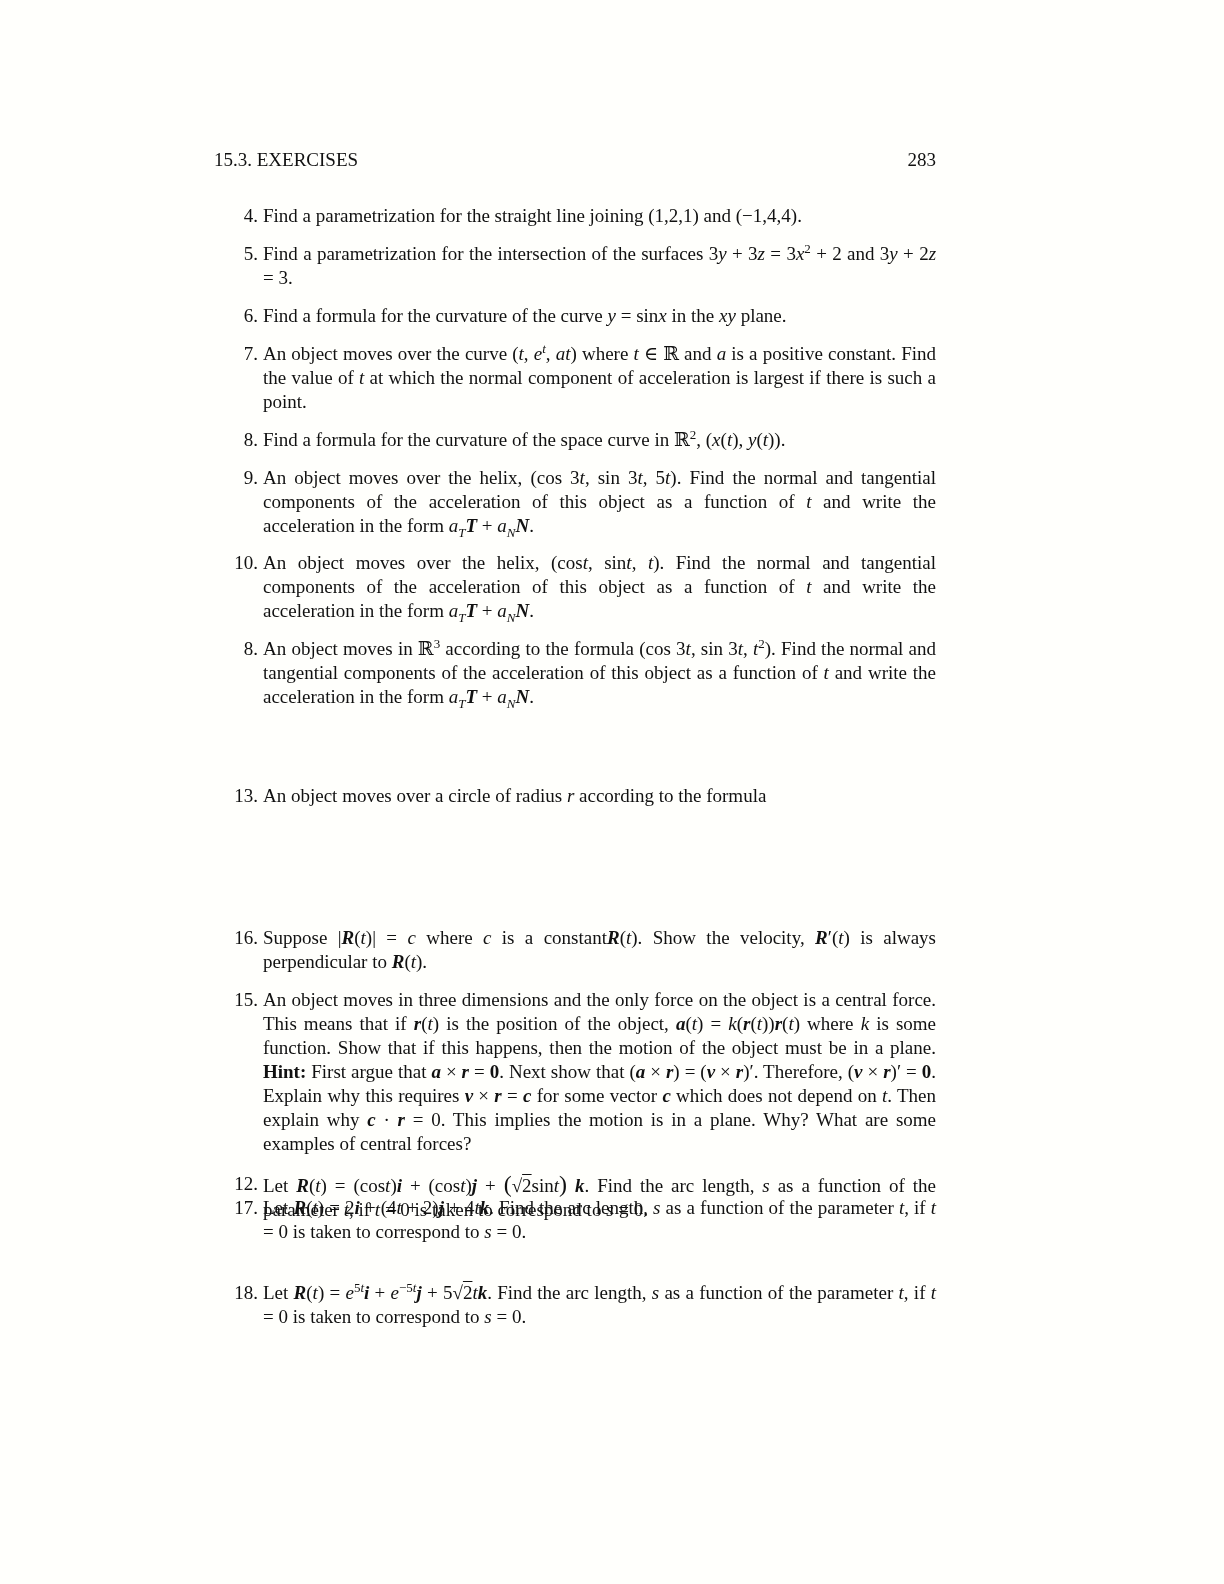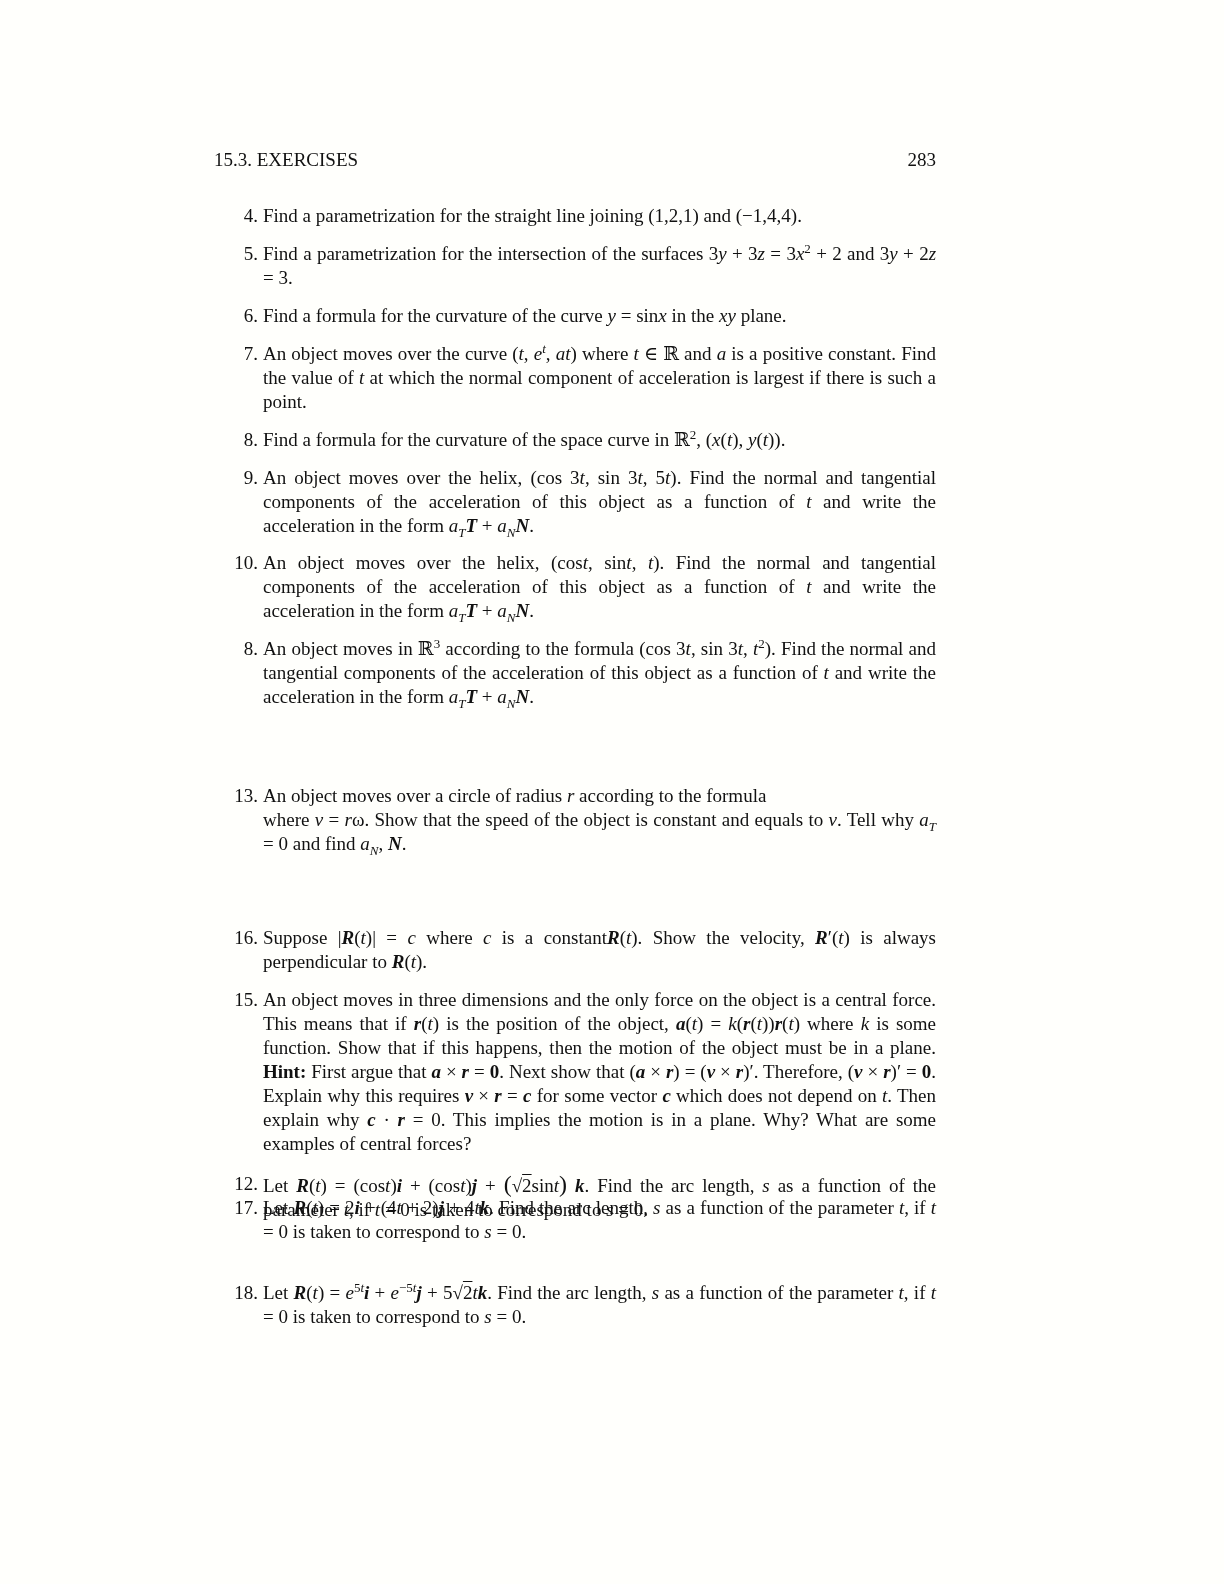--- a/index.html
+++ b/index.html
@@ -84,21 +84,20 @@
   <div class="ex" style="top:637px">
     <span class="num">8.</span>
     <div class="body">An object moves in ℝ<sup>3</sup> according to the formula (cos 3<i>t</i>, sin 3<i>t</i>, <i>t</i><sup>2</sup>). Find the normal and tangential components of the acceleration of this object as a function of <i>t</i> and write the acceleration in the form <i>a</i><sub><i>T</i></sub><b class="vec">T</b> + <i>a</i><sub><i>N</i></sub><b class="vec">N</b>.</div>
   </div>
 
 
   <div class="ex" style="top:784px">
     <span class="num">13.</span>
     <div class="body">
       <div>An object moves over a circle of radius <i>r</i> according to the formula</div>
-      <div>where <i>v</i> = <i>r</i>ω. Show that the speed of the object is constant and equals to <i>v</i>. Tell why <i>a</i><sub><i>T</i></sub> = 0 and find <i>a</i><sub><i>N</i></sub>, <b class="vec">N</b>.</div>
     </div>
   </div>
 
   <div class="ex" style="top:926px">
     <span class="num">16.</span>
     <div class="body">Suppose |<b class="vec">R</b>(<i>t</i>)| = <i>c</i> where <i>c</i> is a constant<b class="vec">R</b>(<i>t</i>). Show the velocity, <b class="vec">R</b>′(<i>t</i>) is always perpendicular to <b class="vec">R</b>(<i>t</i>).</div>
   </div>
 
   <div class="ex" style="top:988px">
     <span class="num">15.</span>

